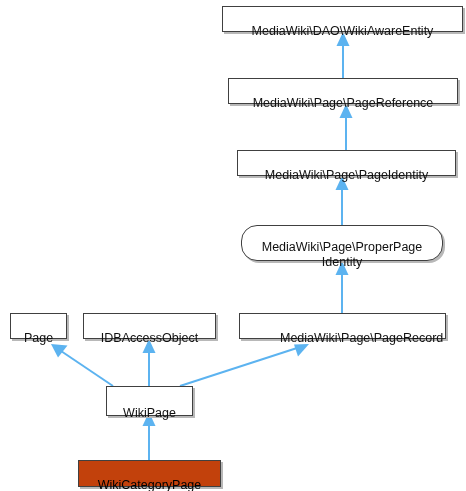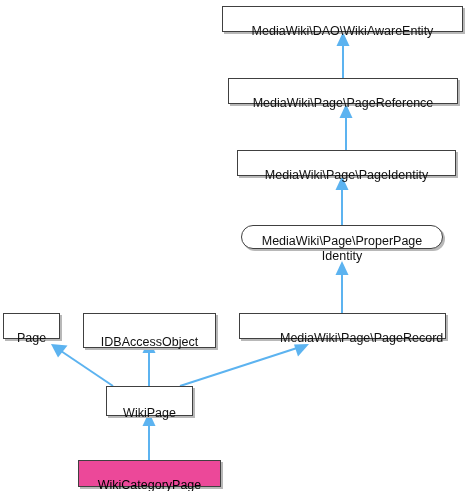--- a/index.html
+++ b/index.html
@@ -34,21 +34,21 @@
     display: flex;
     align-items: center;
     justify-content: center;
     text-align: center;
     box-shadow: 2px 2px 0 0 #b8b8b8;
     white-space: pre-line;
     padding: 0 3px;
     z-index: 2;
   }
   .node.highlight {
-    background: #ec4899;
+    background: #c2410c;
     color: #000000;
   }
   .node-label {
     display: block;
     width: 100%;
     margin-top: 24px;
   }
 </style>
 </head>
 <body>
@@ -111,34 +111,34 @@
   </div>
 
   <div class="node" style="left:228px;top:78px;width:230px;height:26px;">
     <span class="node-label">MediaWiki\Page\PageReference</span>
   </div>
 
   <div class="node" style="left:237px;top:150px;width:219px;height:26px;">
     <span class="node-label">MediaWiki\Page\PageIdentity</span>
   </div>
 
-  <div class="node" style="left:241px;top:225px;width:202px;height:24px;border-radius:16px;">
+  <div class="node" style="left:241px;top:225px;width:202px;height:36px;border-radius:16px;">
     <span class="node-label">MediaWiki\Page\ProperPage
 Identity</span>
   </div>
 
   <div class="node" style="left:239px;top:313px;width:207px;height:26px;padding-left:40px;">
     <span class="node-label">MediaWiki\Page\PageRecord</span>
   </div>
 
-  <div class="node" style="left:3px;top:313px;width:57px;height:26px;">
+  <div class="node" style="left:10px;top:313px;width:57px;height:26px;">
     <span class="node-label">Page</span>
   </div>
 
-  <div class="node" style="left:83px;top:313px;width:133px;height:35px;">
+  <div class="node" style="left:83px;top:313px;width:133px;height:26px;">
     <span class="node-label">IDBAccessObject</span>
   </div>
 
   <div class="node" style="left:106px;top:386px;width:87px;height:30px;">
     <span class="node-label">WikiPage</span>
   </div>
 
   <div class="node highlight" style="left:78px;top:460px;width:143px;height:27px;">
     <span class="node-label">WikiCategoryPage</span>
   </div>

